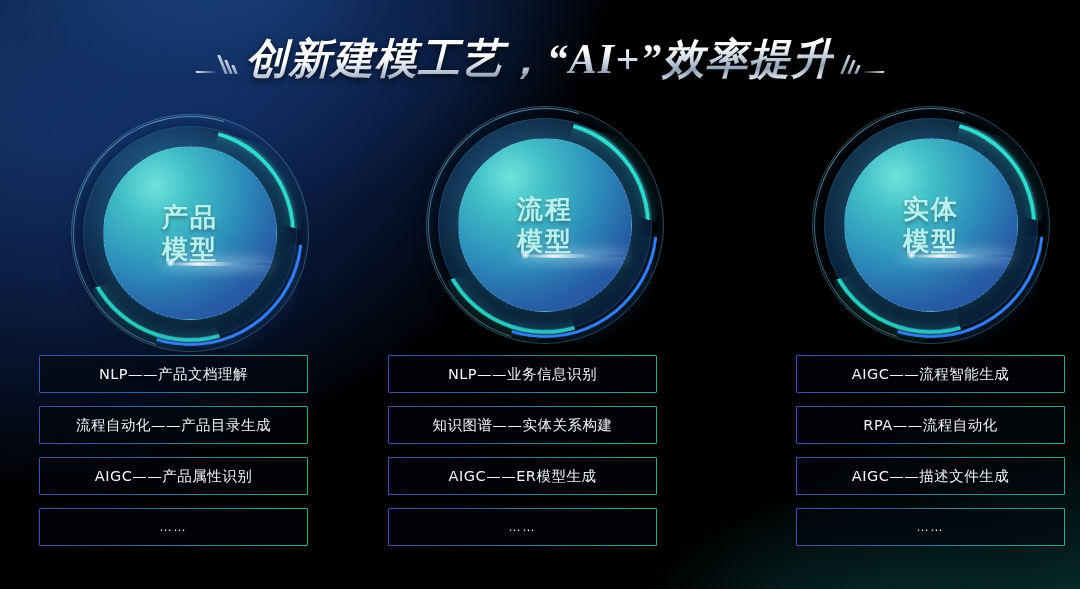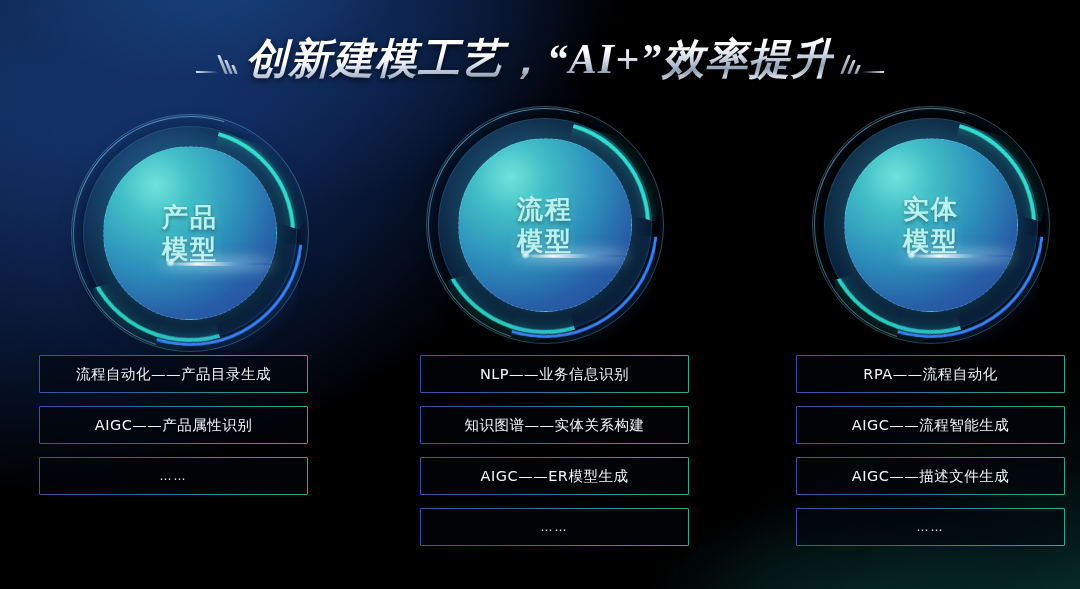--- a/index.html
+++ b/index.html
@@ -207,51 +207,54 @@
     <div class="c-ball">
       <span class="lbl">实体</span>
       <span class="lbl">模型</span>
     </div>
     <div class="flare-dot"></div>
     <div class="flare"></div>
   </div>
 
   <div class="col" style="left:39px;top:355px;">
     <div class="box">
+        <span class="txt">NLP——产品文档理解</span>
+      </div>
+    <div class="box">
         <span class="txt">流程自动化——产品目录生成</span>
       </div>
     <div class="box">
         <span class="txt">AIGC——产品属性识别</span>
       </div>
     <div class="box ellipsis">
         <span class="txt">……</span>
       </div>
   </div>
 
-  <div class="col" style="left:420px;top:355px;">
+  <div class="col" style="left:388px;top:355px;">
     <div class="box">
         <span class="txt">NLP——业务信息识别</span>
       </div>
     <div class="box">
         <span class="txt">知识图谱——实体关系构建</span>
       </div>
     <div class="box">
         <span class="txt">AIGC——ER模型生成</span>
       </div>
     <div class="box ellipsis">
         <span class="txt">……</span>
       </div>
   </div>
 
   <div class="col" style="left:796px;top:355px;">
     <div class="box">
+        <span class="txt">AIGC——流程智能生成</span>
+      </div>
+    <div class="box">
         <span class="txt">RPA——流程自动化</span>
-      </div>
-    <div class="box">
-        <span class="txt">AIGC——流程智能生成</span>
       </div>
     <div class="box">
         <span class="txt">AIGC——描述文件生成</span>
       </div>
     <div class="box ellipsis">
         <span class="txt">……</span>
       </div>
   </div>
 </div>
 

